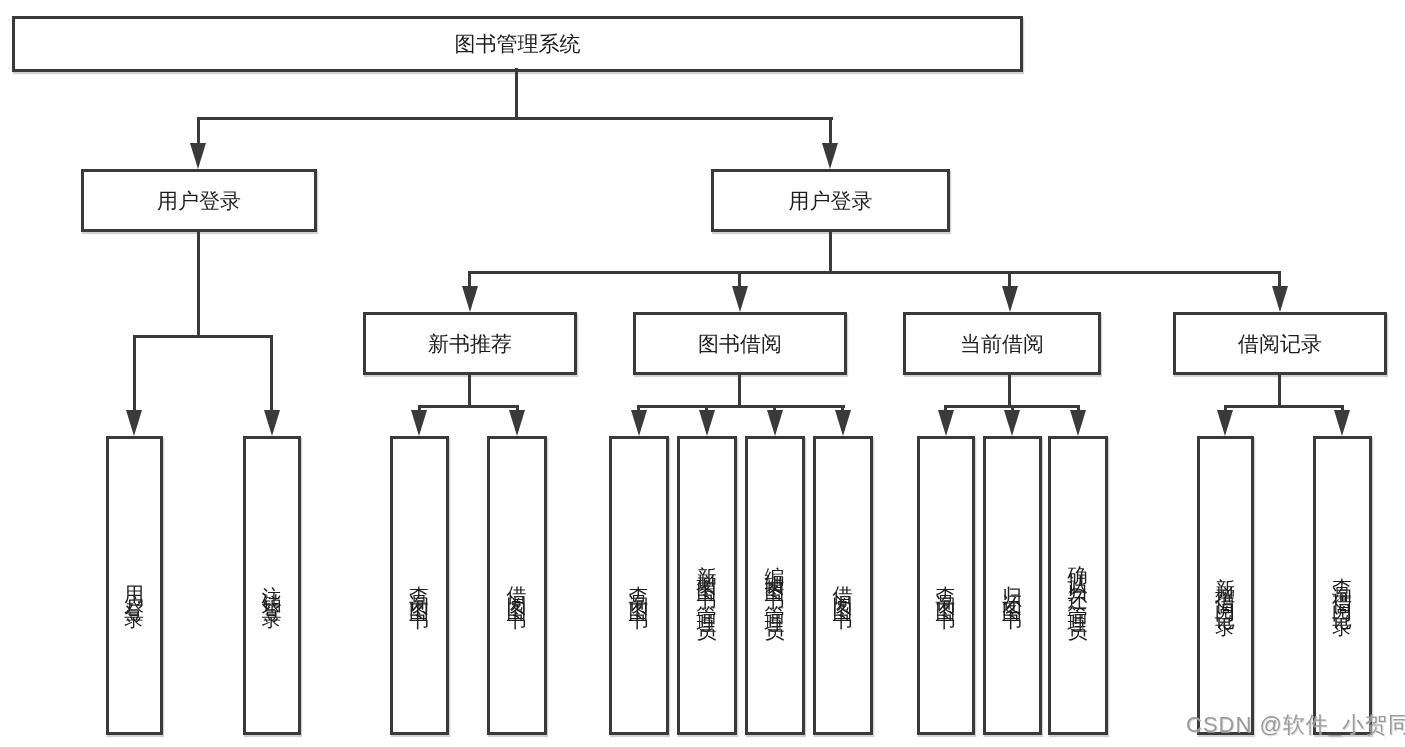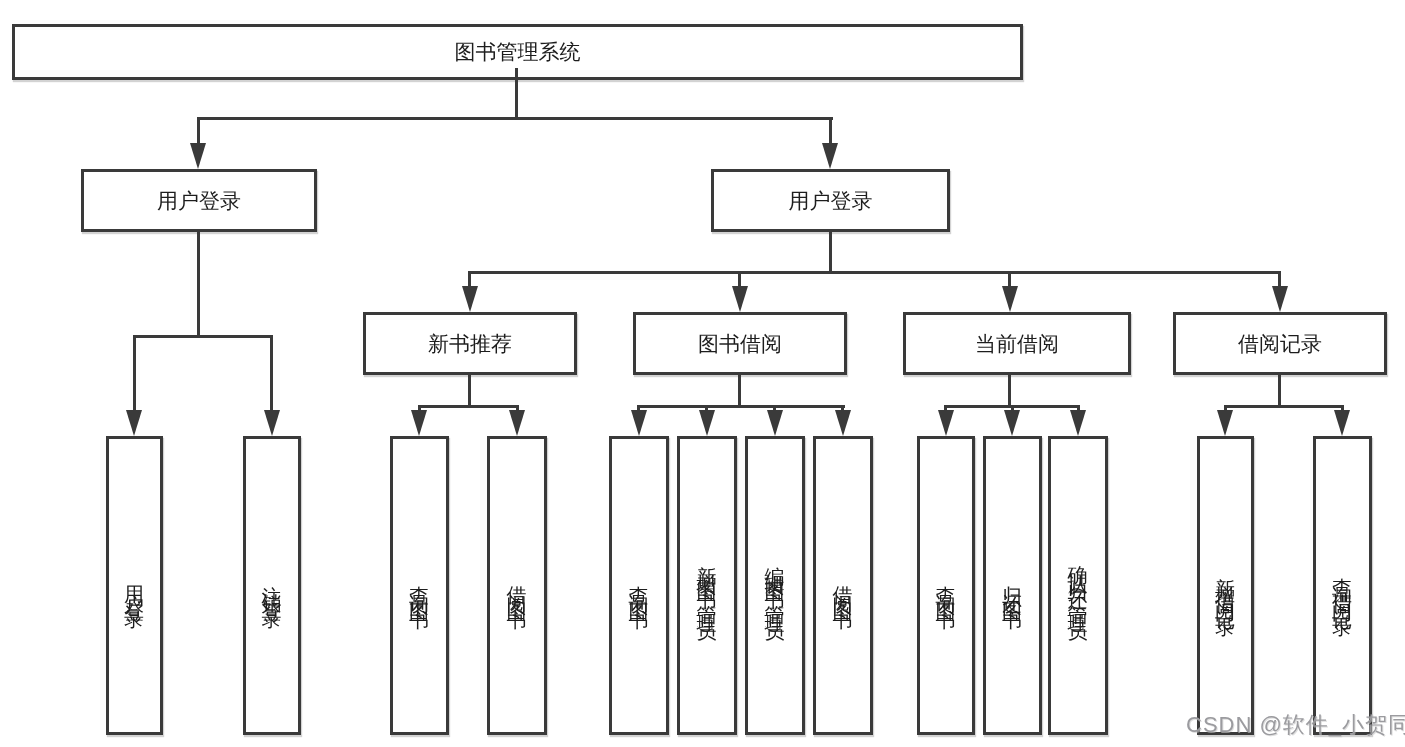--- a/index.html
+++ b/index.html
@@ -19,21 +19,21 @@
       border-top:26px solid #3a3a3a;}
   .watermark{position:absolute;left:1186px;top:710px;font-size:22px;
              color:#9b9b9f;letter-spacing:1px;white-space:nowrap;
              text-shadow:1px 1px 0 rgba(200,200,200,0.6);}
 </style>
 </head>
 <body>
 
 <div class="canvas">
 
-  <div class="box" style="left:12px;top:24px;width:1011px;height:56px">
+  <div class="box" style="left:12px;top:16px;width:1011px;height:56px">
     <span class="hlabel">图书管理系统</span>
   </div>
 
   <div class="ln" style="left:515px;top:68px;width:3px;height:50px"></div>
   <div class="ln" style="left:197px;top:117px;width:636px;height:3px"></div>
   <div class="ln" style="left:197px;top:117px;width:3px;height:28px"></div>
   <div class="ln" style="left:829px;top:117px;width:3px;height:28px"></div>
   <div class="ar" style="left:190px;top:143px"></div>
   <div class="ar" style="left:822px;top:143px"></div>
 
@@ -61,21 +61,21 @@
   <div class="ar" style="left:732px;top:286px"></div>
   <div class="ar" style="left:1002px;top:286px"></div>
   <div class="ar" style="left:1272px;top:286px"></div>
 
   <div class="box" style="left:363px;top:312px;width:214px;height:63px">
     <span class="hlabel">新书推荐</span>
   </div>
   <div class="box" style="left:633px;top:312px;width:214px;height:63px">
     <span class="hlabel">图书借阅</span>
   </div>
-  <div class="box" style="left:903px;top:312px;width:228px;height:63px">
+  <div class="box" style="left:903px;top:312px;width:198px;height:63px">
     <span class="hlabel">当前借阅</span>
   </div>
   <div class="box" style="left:1173px;top:312px;width:214px;height:63px">
     <span class="hlabel">借阅记录</span>
   </div>
 
   <div class="ln" style="left:468px;top:375px;width:3px;height:32px"></div>
   <div class="ln" style="left:418px;top:405px;width:101px;height:3px"></div>
   <div class="ln" style="left:418px;top:405px;width:3px;height:8px"></div>
   <div class="ln" style="left:516px;top:405px;width:3px;height:8px"></div>

